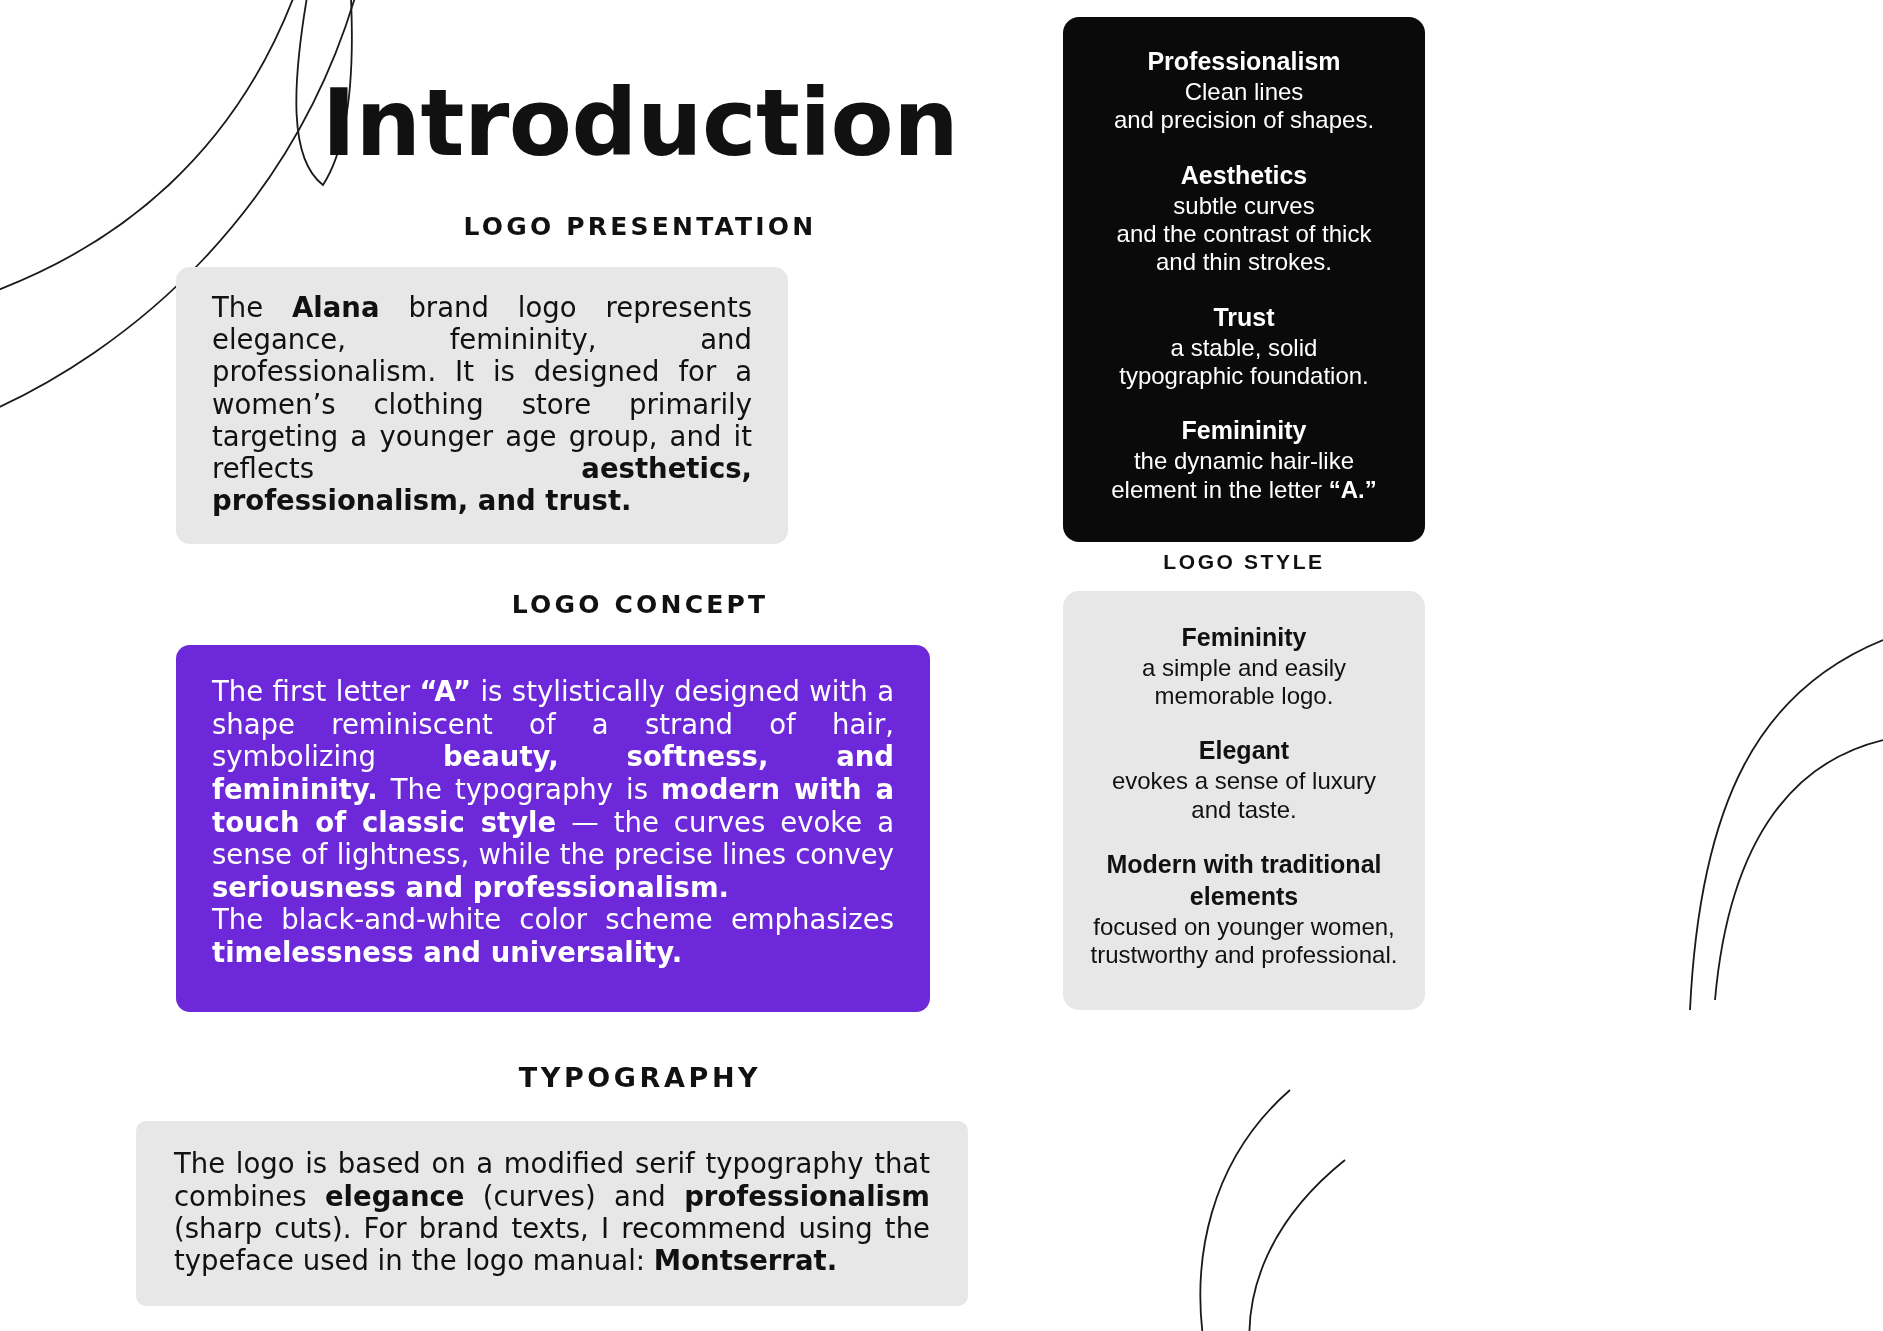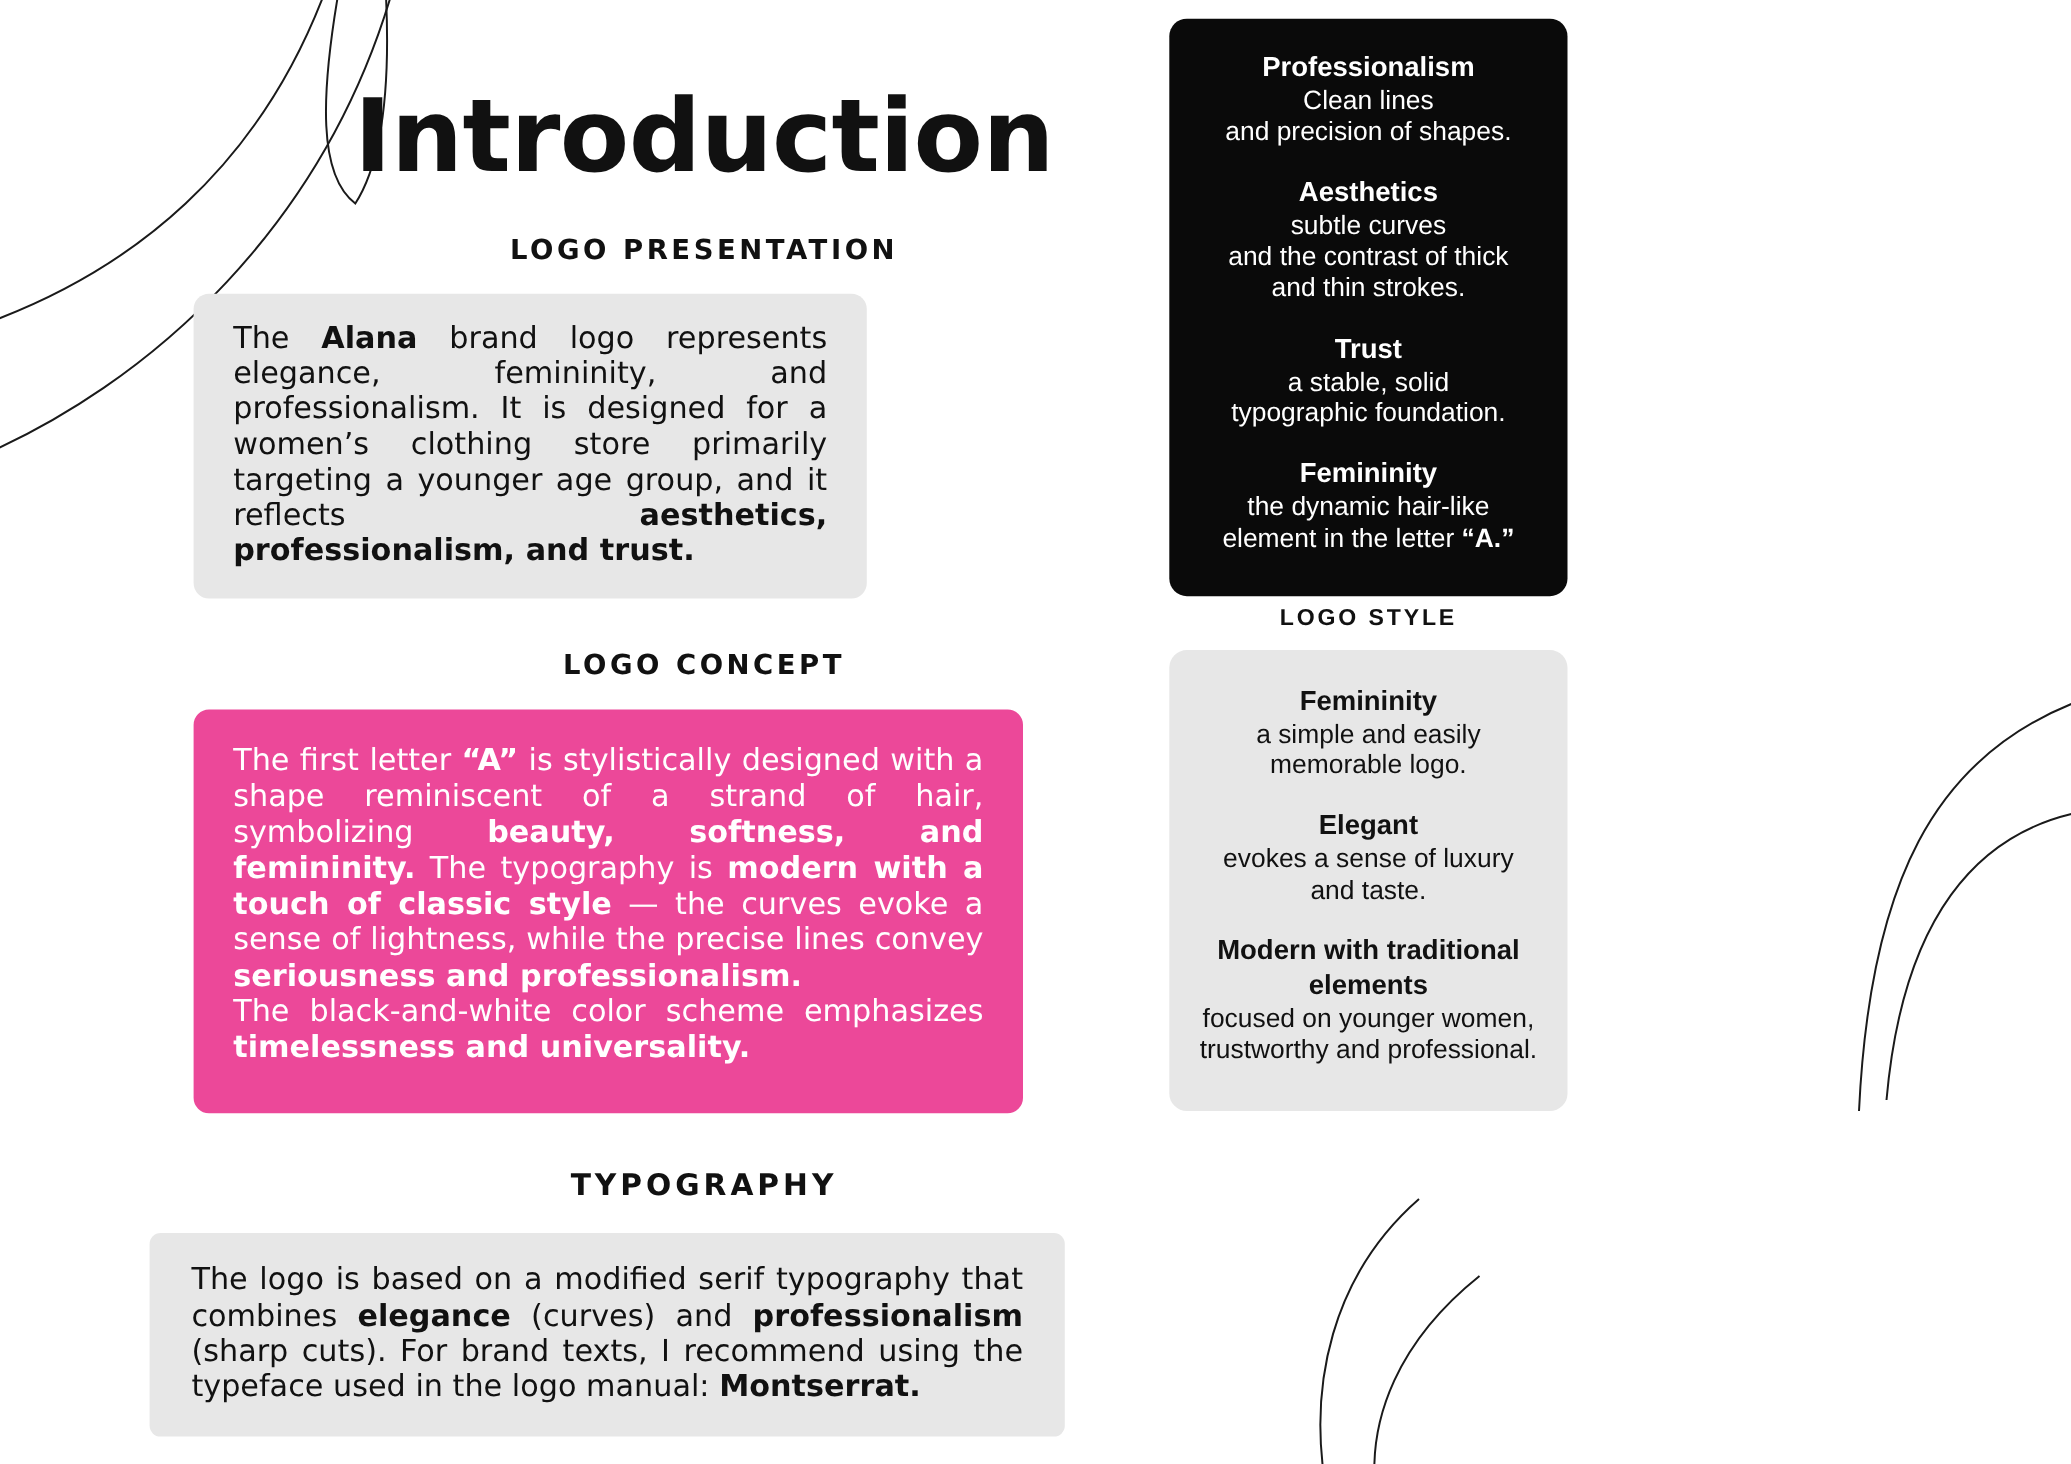--- a/index.html
+++ b/index.html
@@ -72,21 +72,21 @@
     border-radius: 14px;
     box-sizing: border-box;
   }
 
   .card-light {
     background: #e7e7e7;
     color: #111111;
   }
 
   .card-dark {
-    background: #ec4899;
+    background: #6d28d9;
     color: #ffffff;
   }
 
   .para {
     margin: 0;
     text-align: justify;
     font-size: 27.5px;
     line-height: 1.17;
     font-weight: 400;
   }

